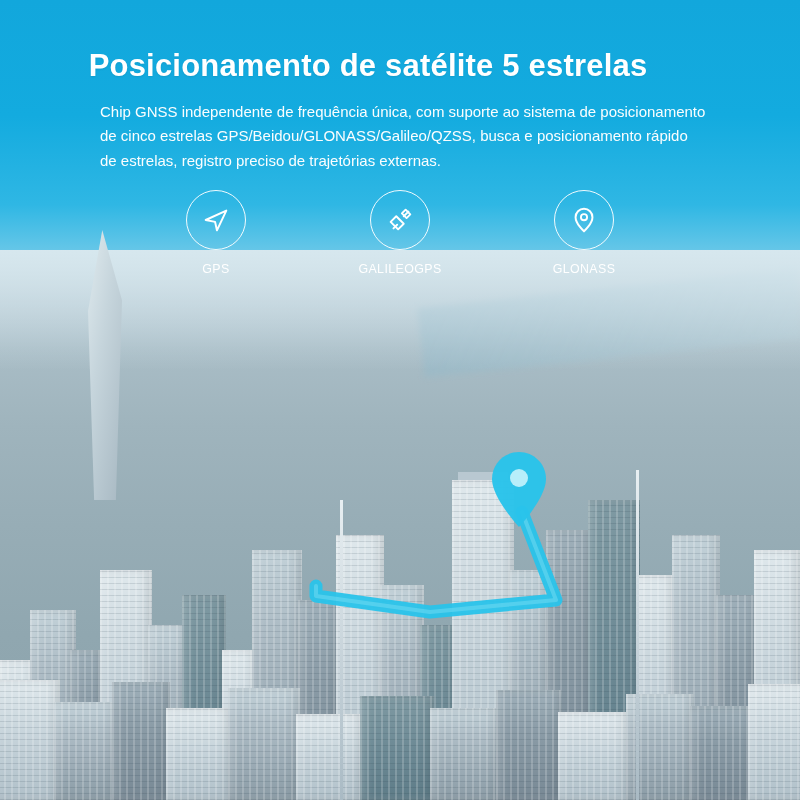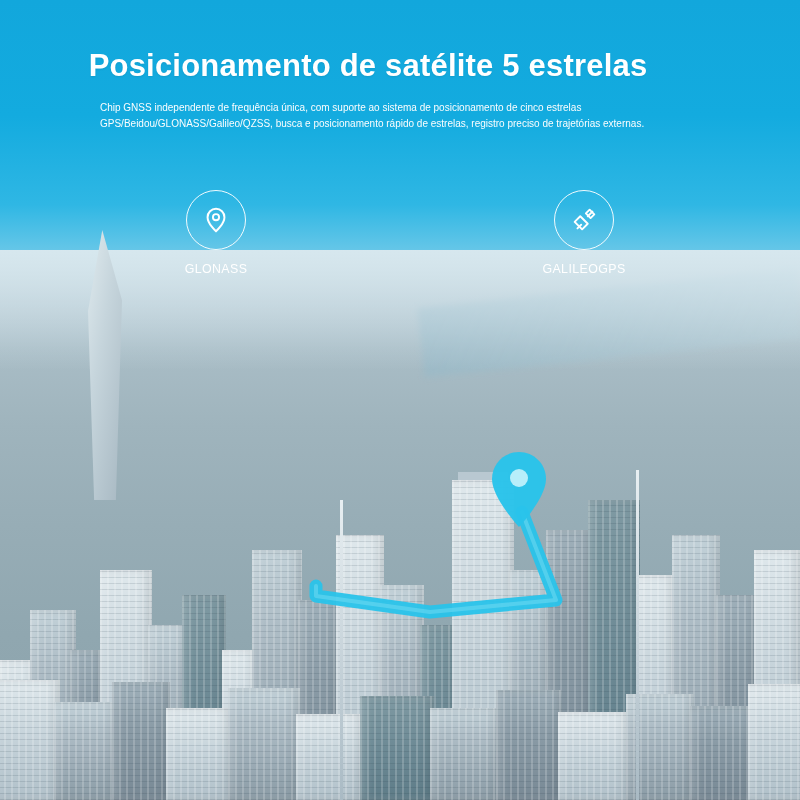--- a/index.html
+++ b/index.html
@@ -97,21 +97,21 @@
     text-align: center;
     color: #ffffff;
     font-size: 31px;
     font-weight: bold;
     letter-spacing: .2px;
     text-shadow: 0 1px 2px rgba(0,0,0,0.08);
   }
   .subhead {
     position: absolute; left: 100px; top: 100px; width: 606px;
     color: #ffffff;
-    font-size: 10px;
+    font-size: 15px;
     line-height: 1.62;
     font-weight: 400;
     opacity: .98;
   }
 
   
   .icon-row {
     position: absolute; left: 170px; top: 190px; width: 460px;
     display: flex; justify-content: space-between; align-items: flex-start;
   }
@@ -194,40 +194,48 @@
       <circle cx="519" cy="478" r="9" fill="#bff0fb" opacity="0.95"></circle>
     </g>
   </svg>
 
   <div class="headline">Posicionamento de satélite 5 estrelas</div>
 
   <div class="subhead">Chip GNSS independente de frequência única, com suporte ao sistema de posicionamento de cinco estrelas GPS/Beidou/GLONASS/Galileo/QZSS, busca e posicionamento rápido de estrelas, registro preciso de trajetórias externas.</div>
 
   <div class="icon-row">
 
-
-
     <div class="icon-item">
       <div class="icon-circle">
         <svg width="30" height="30" viewBox="0 0 32 32">
-          <path d="M16 4 c-5 0 -9 4 -9 9 c0 7 9 15 9 15 c0 0 9 -8 9 -15 c0 -5 -4 -9 -9 -9 z" fill="none" stroke="#ffffff" stroke-width="2.1"></path>
-          <circle cx="16" cy="13" r="3.3" fill="none" stroke="#ffffff" stroke-width="2"></circle>
+          <path d="M5 16 L27 6 L17 27 L15 18 Z" fill="none" stroke="#ffffff" stroke-width="2.1" stroke-linejoin="round"></path>
         </svg>
       </div>
-      <div class="icon-label">GLONASS</div>
+      <div class="icon-label">GPS</div>
     </div>
+
 
     <div class="icon-item">
       <div class="icon-circle">
         <svg width="30" height="30" viewBox="0 0 32 32">
           <path d="M6 18 l6 -6 l8 8 l-6 6 z" fill="none" stroke="#ffffff" stroke-width="2" stroke-linejoin="round"></path>
           <path d="M20 12 l5 -5" stroke="#ffffff" stroke-width="2" stroke-linecap="round"></path>
           <path d="M22 5 l5 5 l-4 4 l-5 -5 z" fill="none" stroke="#ffffff" stroke-width="2" stroke-linejoin="round"></path>
           <path d="M9 25 l4 -4" stroke="#ffffff" stroke-width="2" stroke-linecap="round"></path>
         </svg>
       </div>
       <div class="icon-label">GALILEOGPS</div>
     </div>
 
+    <div class="icon-item">
+      <div class="icon-circle">
+        <svg width="30" height="30" viewBox="0 0 32 32">
+          <path d="M16 4 c-5 0 -9 4 -9 9 c0 7 9 15 9 15 c0 0 9 -8 9 -15 c0 -5 -4 -9 -9 -9 z" fill="none" stroke="#ffffff" stroke-width="2.1"></path>
+          <circle cx="16" cy="13" r="3.3" fill="none" stroke="#ffffff" stroke-width="2"></circle>
+        </svg>
+      </div>
+      <div class="icon-label">GLONASS</div>
+    </div>
+
 
   </div>
 
 </div>
 
 </body></html>

